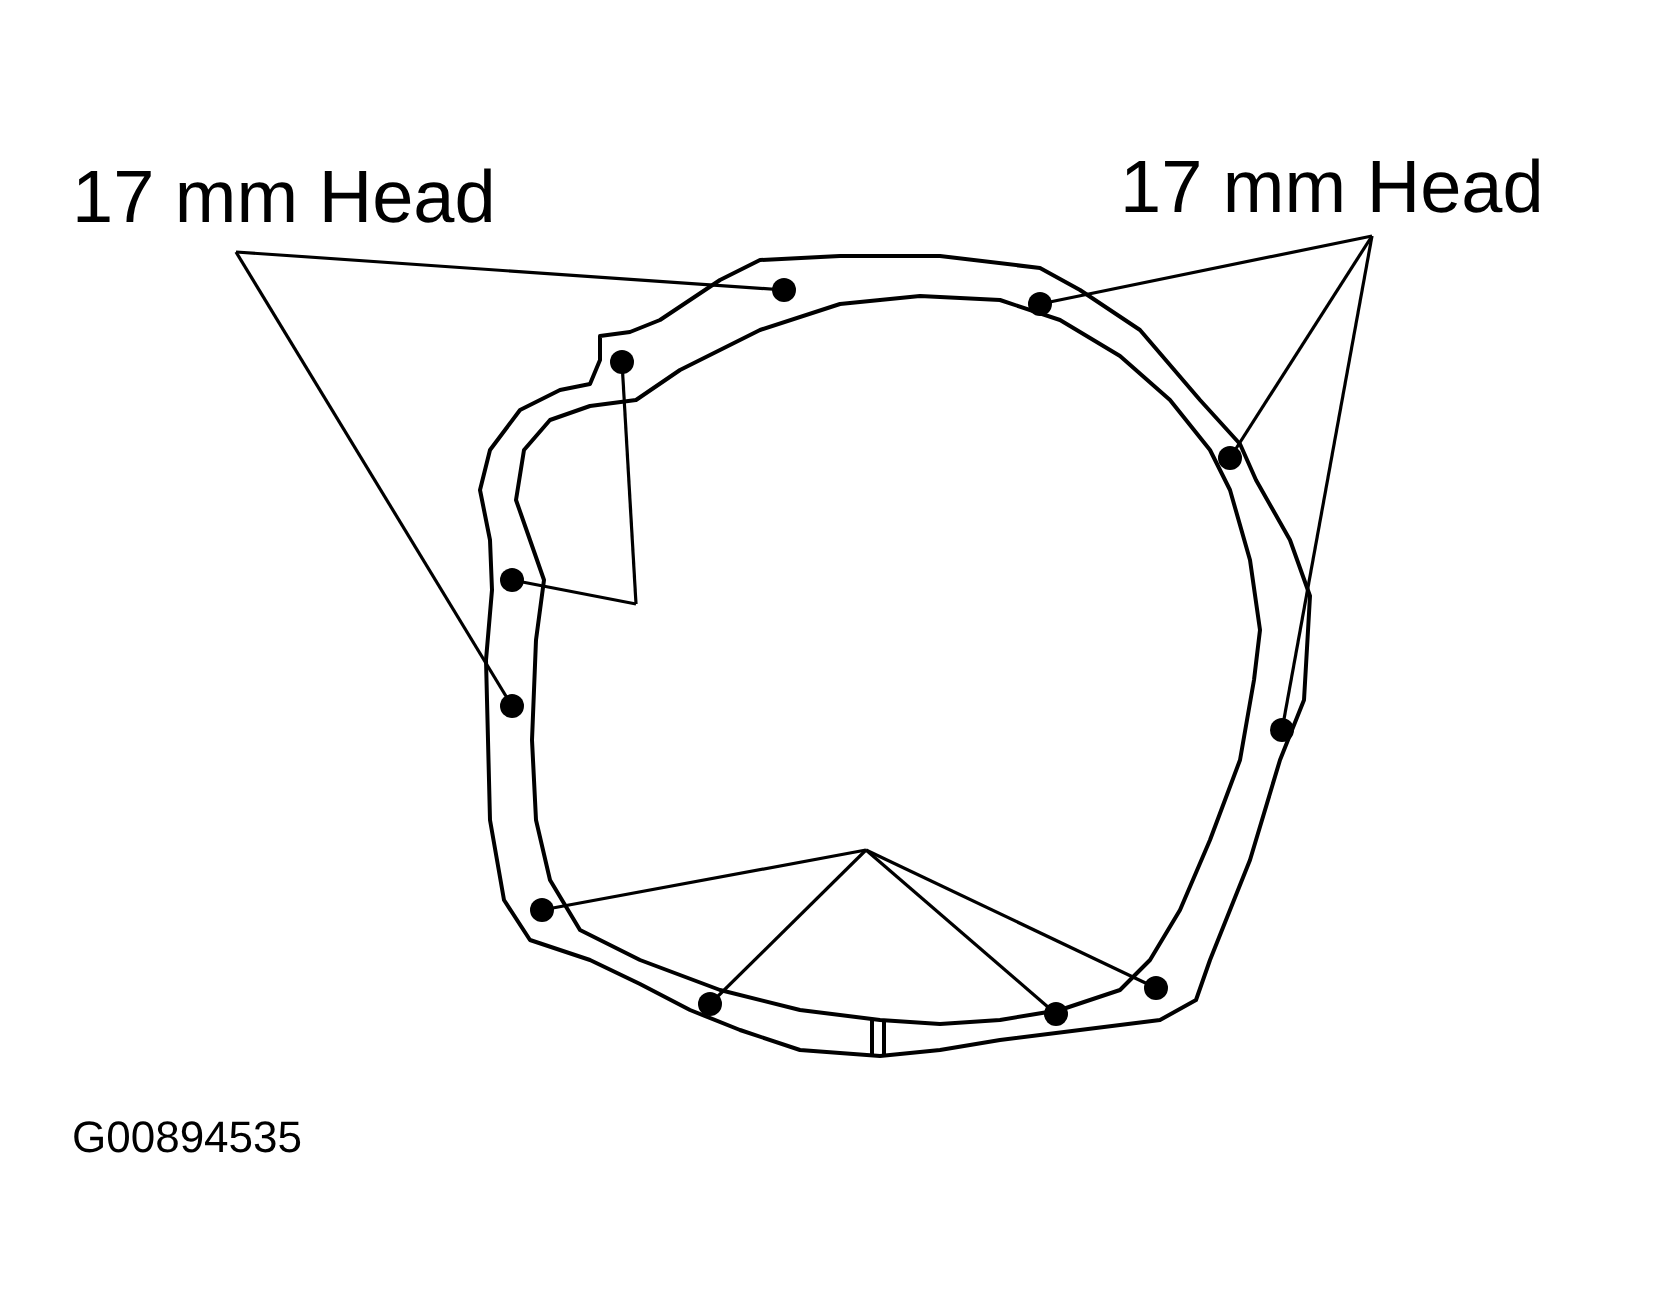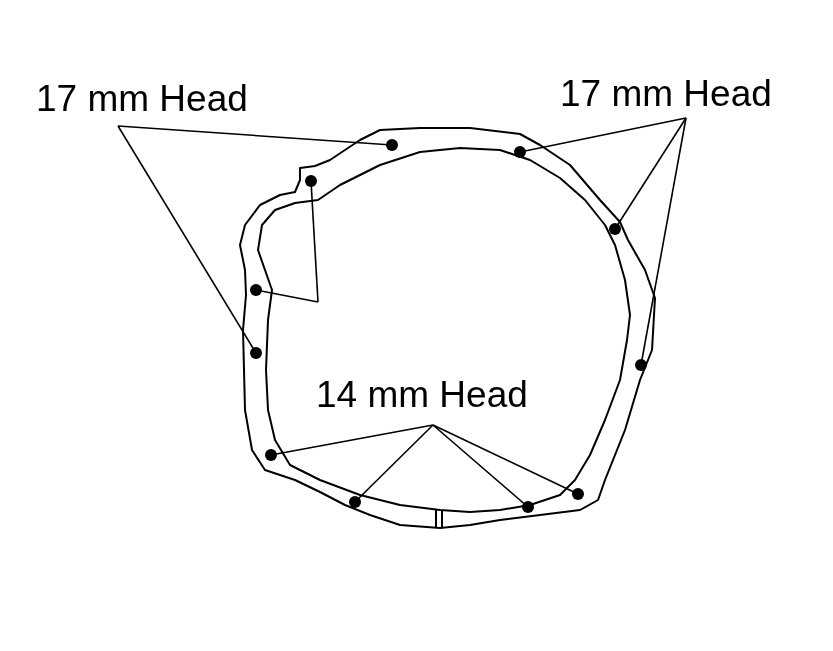--- a/index.html
+++ b/index.html
@@ -52,14 +52,14 @@
       <circle cx="641" cy="365" r="6"></circle>
       <circle cx="271" cy="455" r="6"></circle>
       <circle cx="355" cy="502" r="6"></circle>
       <circle cx="528" cy="507" r="6"></circle>
       <circle cx="578" cy="494" r="6"></circle>
     </g>
   </svg>
 
   <div class="label big" style="left:36px; top:80px;">17 mm Head</div>
   <div class="label big" style="left:560px; top:75px;">17 mm Head</div>
-  <div class="label big" style="left:316px; top:376px;">14 mm Head</div>
+  <div class="label code" style="left:36px; top:558px;">G00894535</div>
 </div>
 
 </body></html>

